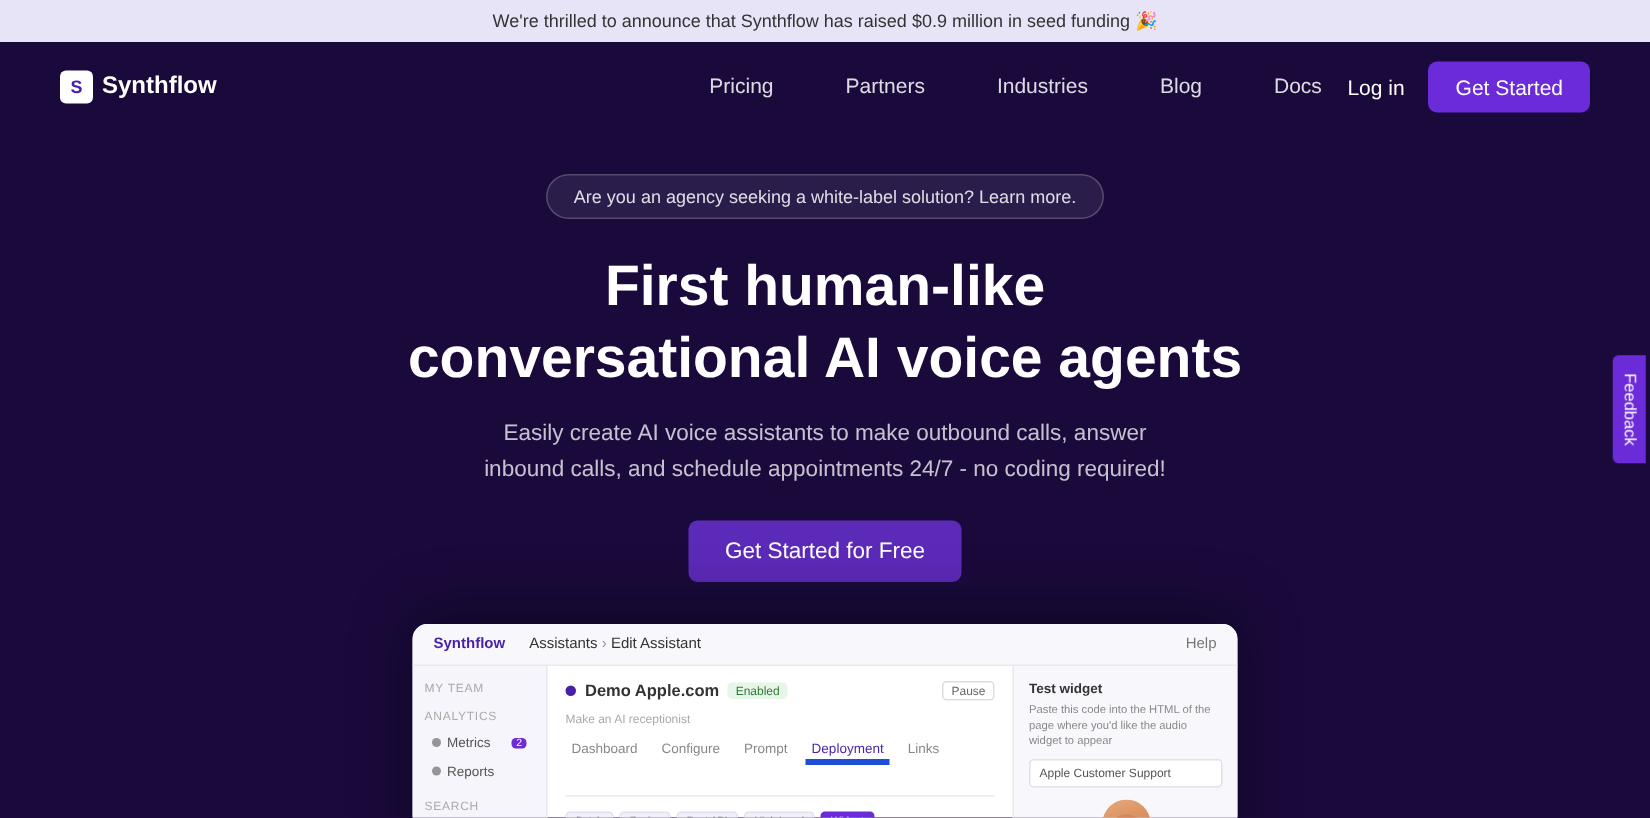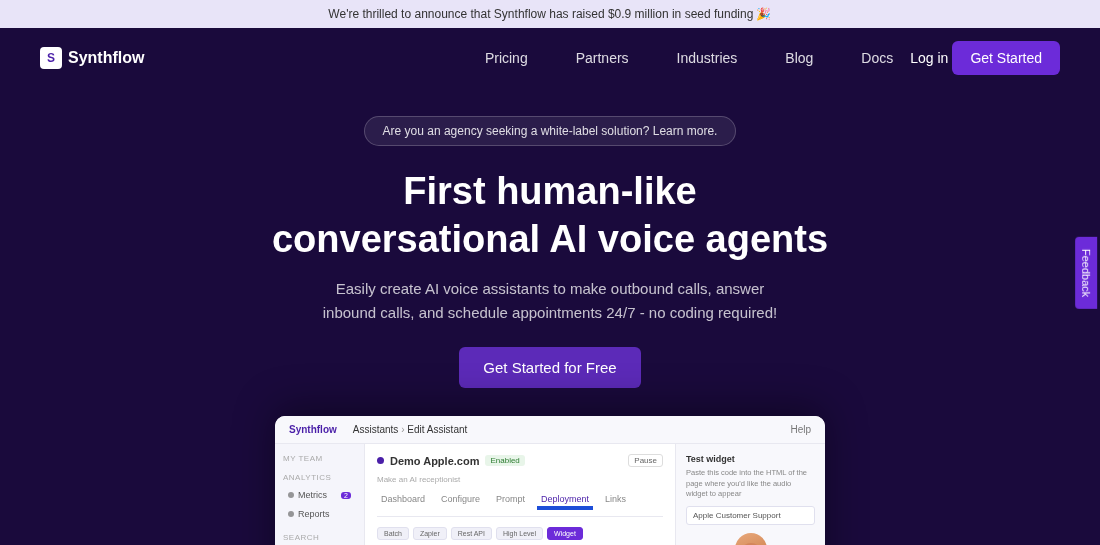--- a/index.html
+++ b/index.html
@@ -56,21 +56,21 @@
       margin-right: 17px;
     }
     .nav-links a {
       color: rgba(255,255,255,0.85);
       text-decoration: none;
       font-size: 14px;
     }
     .nav-actions {
       display: flex;
       align-items: center;
-      gap: 4px;
+      gap: 16px;
     }
     .btn-login {
       color: white;
       background: none;
       border: none;
       font-size: 14px;
       cursor: pointer;
     }
     .btn-get-started {
       background: #6c2bd9;
@@ -226,21 +226,21 @@
     .db-main {
       flex: 1;
       padding: 10px 12px;
     }
 
     .db-tabs {
       display: flex;
       gap: 8px;
       margin-bottom: 10px;
       border-bottom: 1px solid #e8e8f0;
-      padding-bottom: 6px;
+      padding-bottom: 20px;
     }
     .db-tab {
       font-size: 9px;
       color: #888;
       padding: 2px 4px;
       cursor: pointer;
     }
     .db-tab.active {
       color: #4a1fa8;
       border-bottom: 4px solid #1d4ed8;

